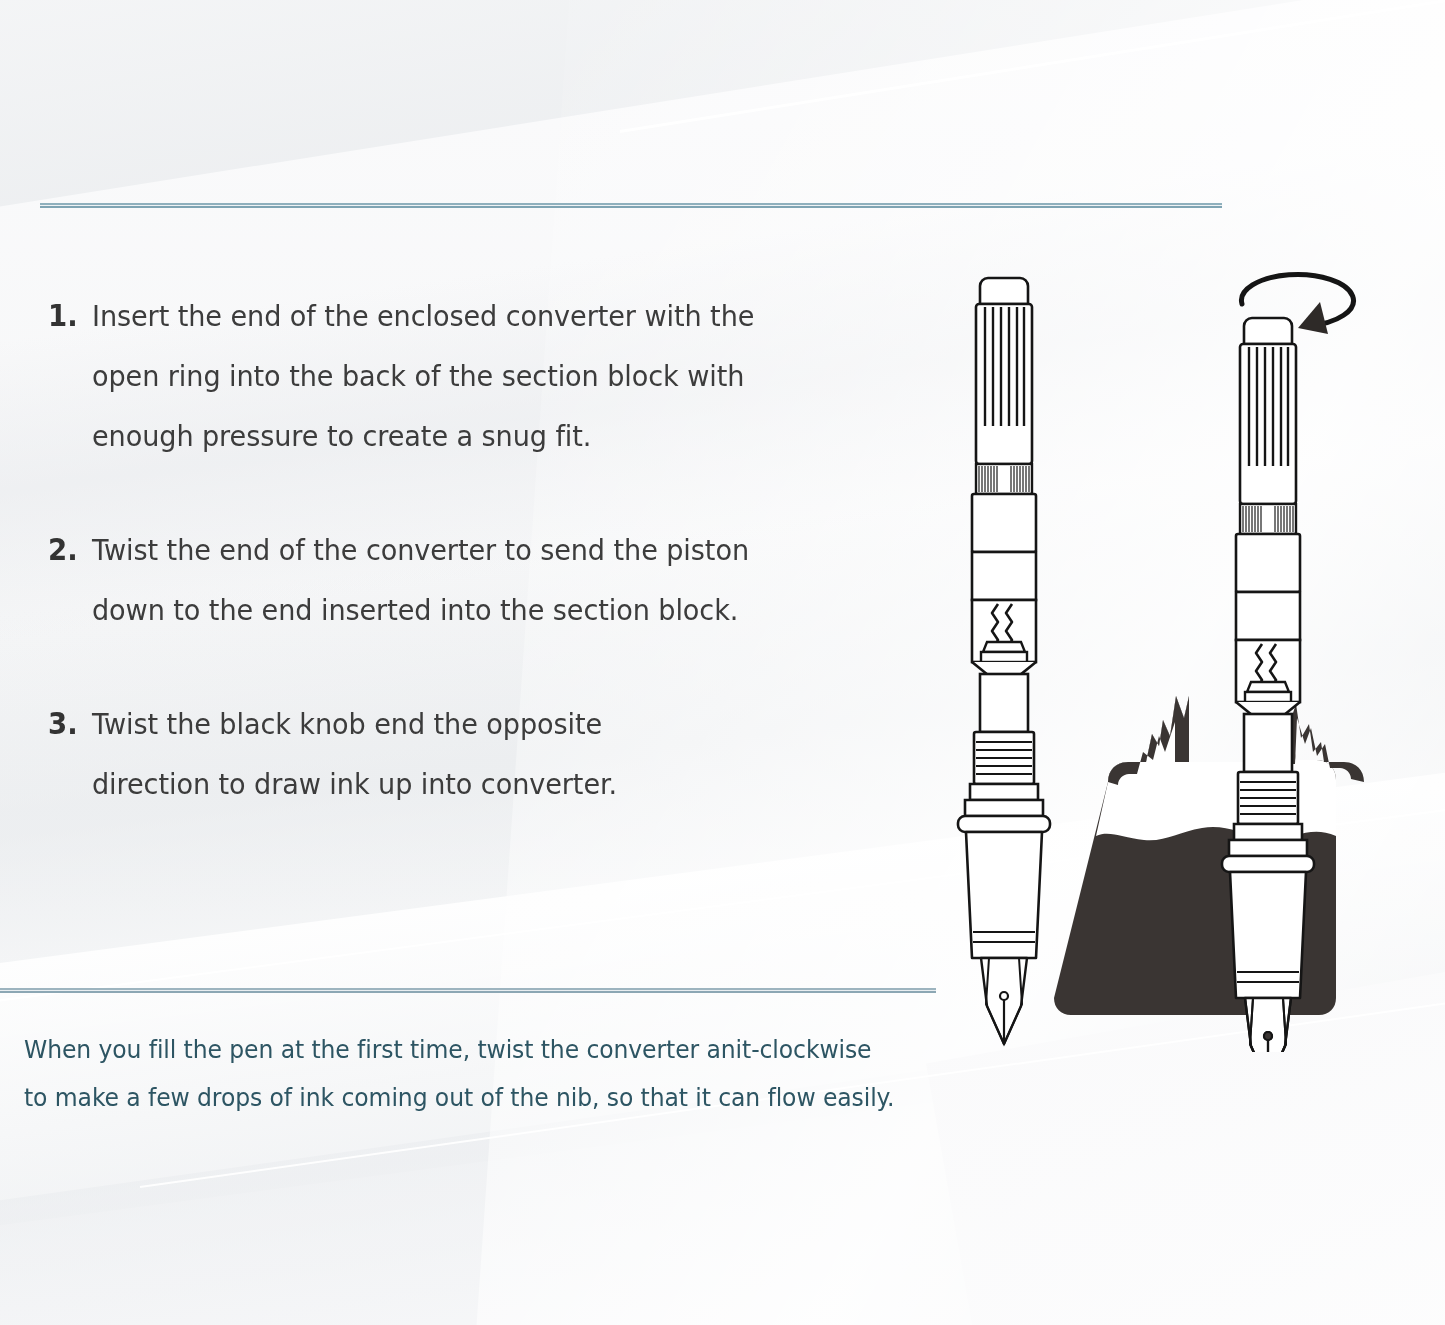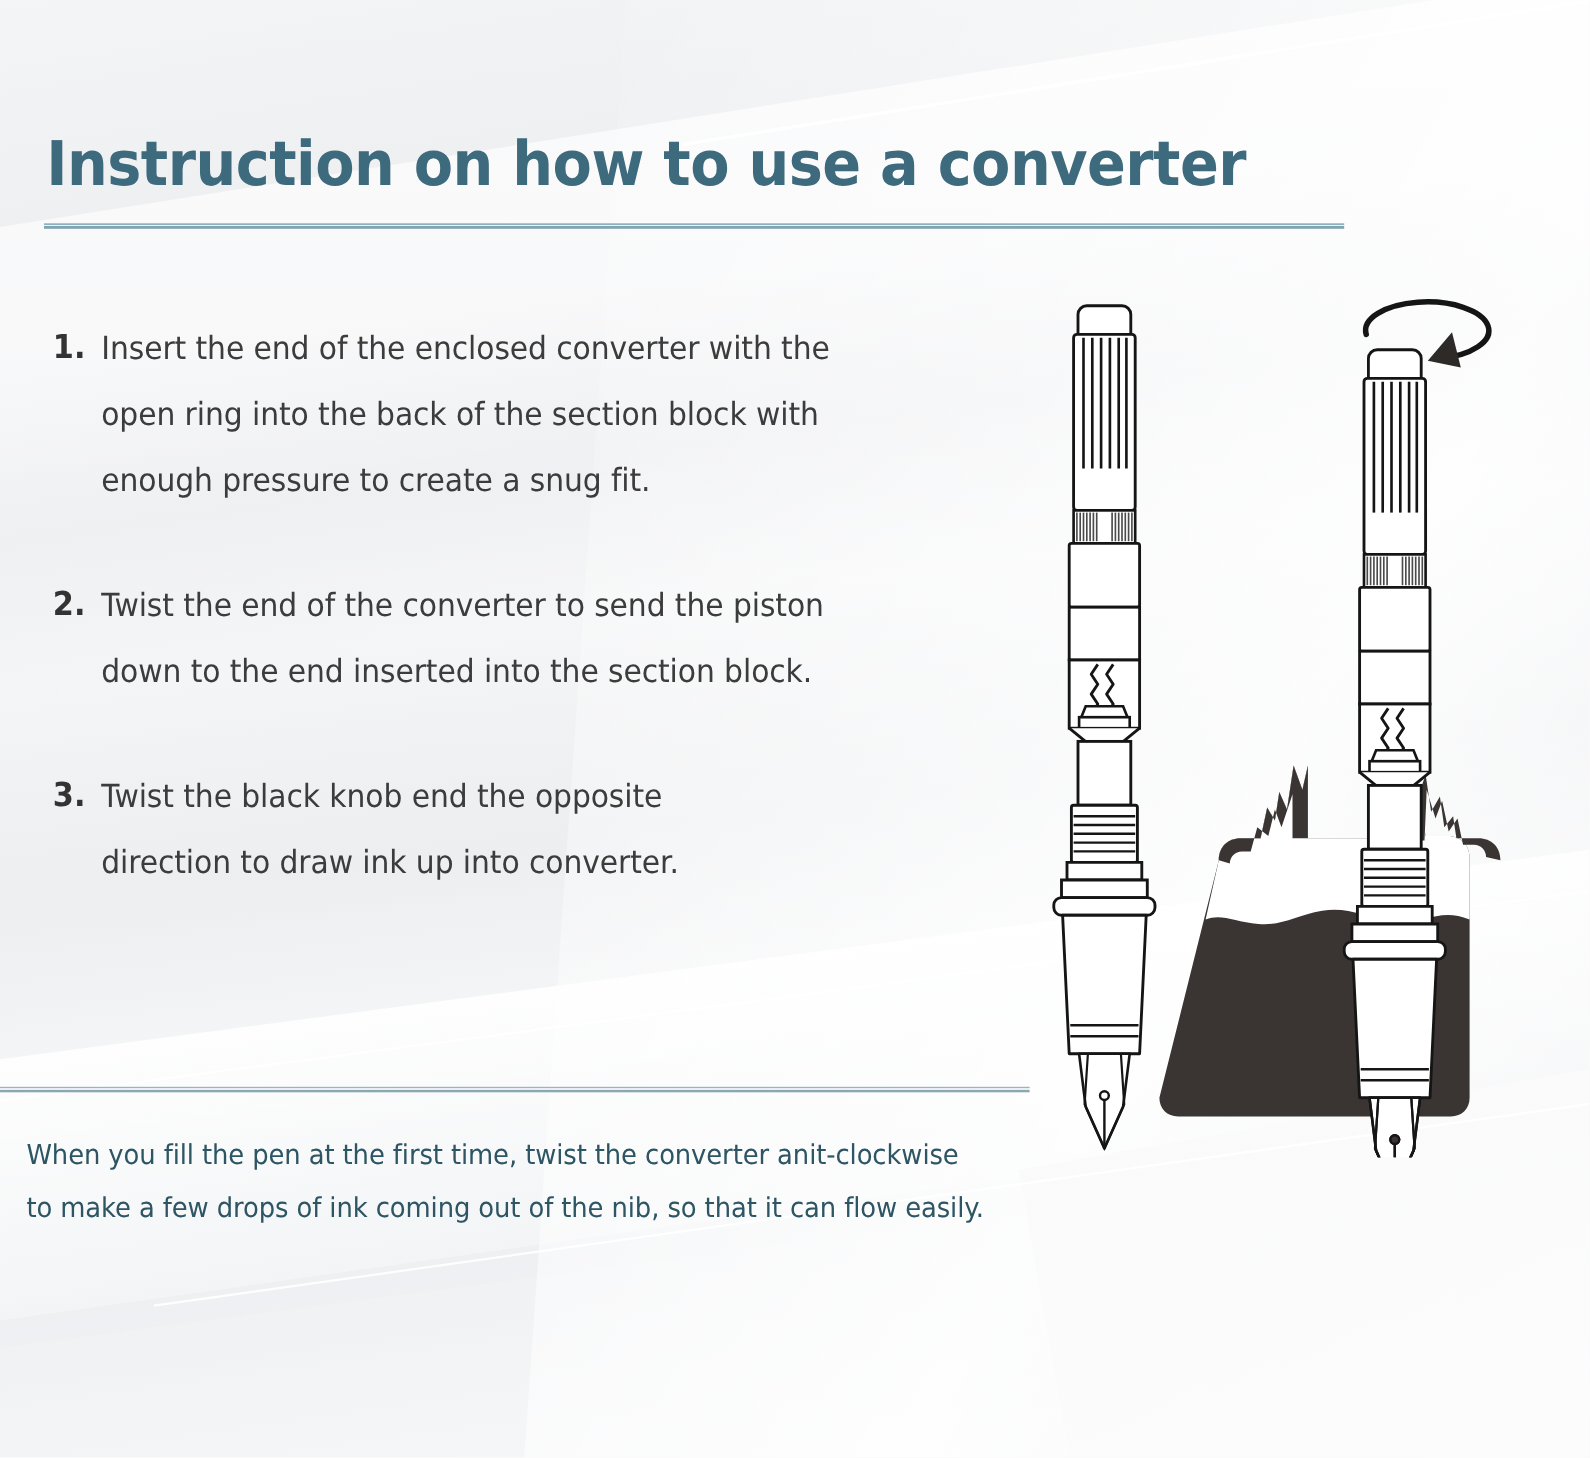--- a/index.html
+++ b/index.html
@@ -195,23 +195,20 @@
     <div class="band band-c"></div>
     <div class="band band-d"></div>
     <div class="band band-e"></div>
     <div class="band band-f"></div>
     <div class="band band-g"></div>
     <div class="streak" style="left:-20px; top:1002px; width:1500px; transform:rotate(-7.5deg);"></div>
     <div class="streak" style="left:140px; top:1186px; width:1400px; transform:rotate(-8deg);"></div>
     <div class="streak" style="left:620px; top:130px; width:900px; transform:rotate(-9deg); height:3px;"></div>
   </div>
 
-  <div class="title-wrap">
-    <h1 class="title">Instruction on how to use a converter</h1>
-  </div>
   <div class="title-rule"></div>
 
   <div class="steps">
 
     <div class="step">
       <div class="step-num">1.</div>
       <div class="step-text">
         <div>Insert the end of the enclosed converter with the</div>
         <div>open ring into the back of the section block with</div>
         <div>enough pressure to create a snug fit.</div>

